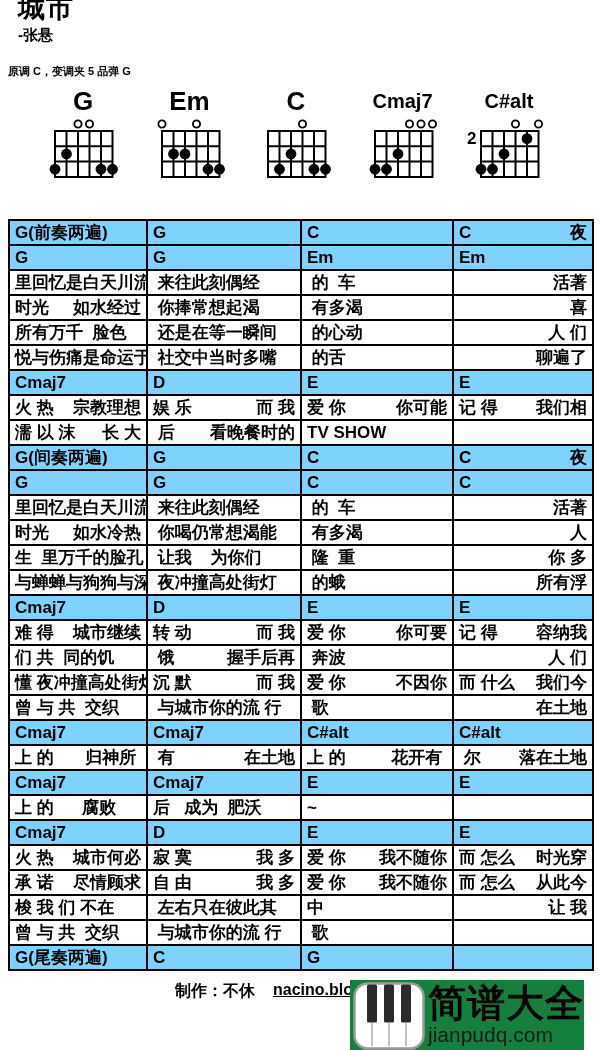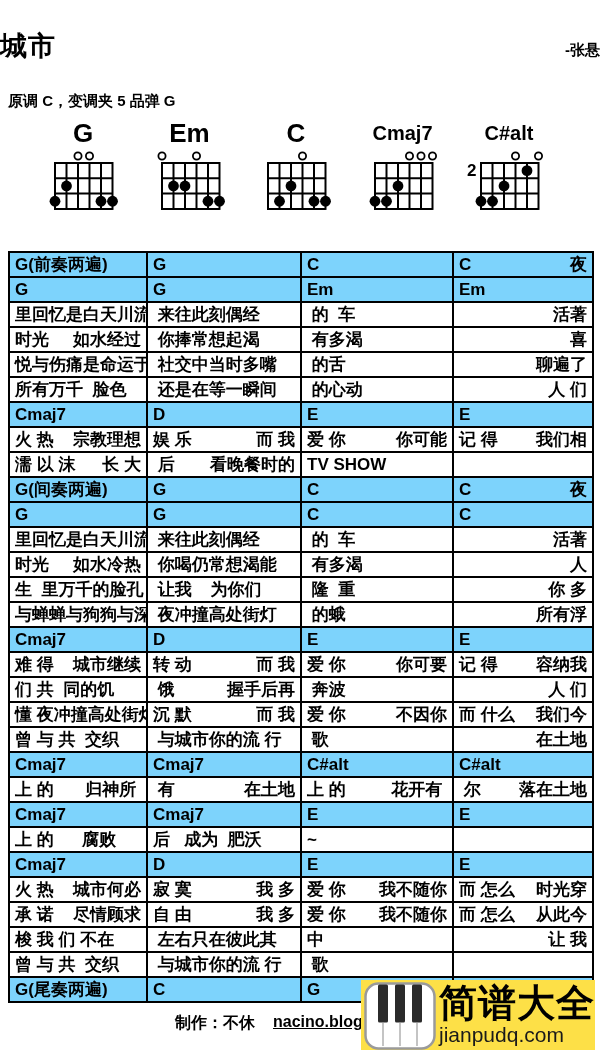--- a/index.html
+++ b/index.html
@@ -1,23 +1,23 @@
 <!DOCTYPE html>
 <html><head>
 <meta charset="utf-8">
 <style>
   html,body{margin:0;padding:0;background:#fff;}
   .page{position:relative;width:600px;height:1050px;background:#fff;overflow:hidden;
         font-family:"Liberation Sans","DejaVu Sans",sans-serif;color:#000;}
 
   
-  .title-row{display:flex;justify-content:space-between;align-items:baseline;padding-top:28px;height:34px;}
+  .title-row{display:flex;justify-content:center;align-items:baseline;padding-top:0;height:34px;flex-direction:column;}
   .title{font-size:27px;font-weight:bold;letter-spacing:1px;}
-  .artist{font-size:15px;font-weight:bold;margin-left:10px;}
-  .subtitle{font-size:15px;font-weight:600;margin:30px 0 0 8px;}
+  .artist{font-size:15px;font-weight:bold;margin-left:18px;}
+  .subtitle{font-size:11px;font-weight:600;margin:30px 0 0 8px;}
 
   
   .chords-row{display:flex;justify-content:space-between;align-items:flex-end;
               padding:4px 48px 0 40px;height:100px;}
   .chord{display:flex;flex-direction:column;align-items:center;}
   .chord-name{font-size:26px;font-weight:600;line-height:1;margin-bottom:1px;}
   .chord:nth-child(n+4) .chord-name{font-size:20px;margin-bottom:4px;}
   .chord svg{display:block;}
 
   
@@ -28,22 +28,22 @@
   .cellwrap{display:flex;justify-content:space-between;align-items:center;
             white-space:pre;font-size:17px;font-weight:600;line-height:23px;}
   .cl,.cr{white-space:pre;}
 
   
   .footer{display:flex;justify-content:center;gap:18px;margin-top:10px;
           font-size:16px;font-weight:600;transform:translateX(-20px);}
   .blog-link{color:#000;text-decoration:underline;cursor:pointer;}
 
   
-  .watermark{position:absolute;right:5px;bottom:0;display:flex;align-items:flex-start;
-             background:#fde047;padding:2px 0 0 3px;}
+  .watermark{position:absolute;right:16px;bottom:0;display:flex;align-items:flex-start;
+             background:#15803d;padding:2px 0 0 3px;}
   .wm-text{margin-left:3px;}
   .wm-name{font-size:38px;font-weight:bold;line-height:42px;letter-spacing:1px;}
   .wm-url{font-size:21px;line-height:22px;color:#1a1a1a;font-weight:400;}
 </style>
 </head>
 <body>
 
 <div class="page">
 
   <div class="title-row">
@@ -230,44 +230,44 @@
           </td>
           <td>
             <div class="cellwrap"><span class="cl"> 有多渴</span><span class="cr"></span></div>
           </td>
           <td>
             <div class="cellwrap"><span class="cl"></span><span class="cr">喜</span></div>
           </td>
         </tr>
         <tr>
           <td>
+            <div class="cellwrap"><span class="cl">所有万千  脸色</span><span class="cr"></span></div>
+          </td>
+          <td>
+            <div class="cellwrap"><span class="cl"> 还是在等一瞬间</span><span class="cr"></span></div>
+          </td>
+          <td>
+            <div class="cellwrap"><span class="cl"> 的心动</span><span class="cr"></span></div>
+          </td>
+          <td>
+            <div class="cellwrap"><span class="cl"></span><span class="cr">人 们</span></div>
+          </td>
+        </tr>
+        <tr>
+          <td>
             <div class="cellwrap"><span class="cl">悦与伤痛是命运于</span><span class="cr"></span></div>
           </td>
           <td>
             <div class="cellwrap"><span class="cl"> 社交中当时多嘴</span><span class="cr"></span></div>
           </td>
           <td>
             <div class="cellwrap"><span class="cl"> 的舌</span><span class="cr"></span></div>
           </td>
           <td>
             <div class="cellwrap"><span class="cl"></span><span class="cr">聊遍了</span></div>
-          </td>
-        </tr>
-        <tr>
-          <td>
-            <div class="cellwrap"><span class="cl">所有万千  脸色</span><span class="cr"></span></div>
-          </td>
-          <td>
-            <div class="cellwrap"><span class="cl"> 还是在等一瞬间</span><span class="cr"></span></div>
-          </td>
-          <td>
-            <div class="cellwrap"><span class="cl"> 的心动</span><span class="cr"></span></div>
-          </td>
-          <td>
-            <div class="cellwrap"><span class="cl"></span><span class="cr">人 们</span></div>
           </td>
         </tr>
         <tr class="shaded">
           <td>
             <div class="cellwrap"><span class="cl">Cmaj7</span><span class="cr"></span></div>
           </td>
           <td>
             <div class="cellwrap"><span class="cl">D</span><span class="cr"></span></div>
           </td>
           <td>

